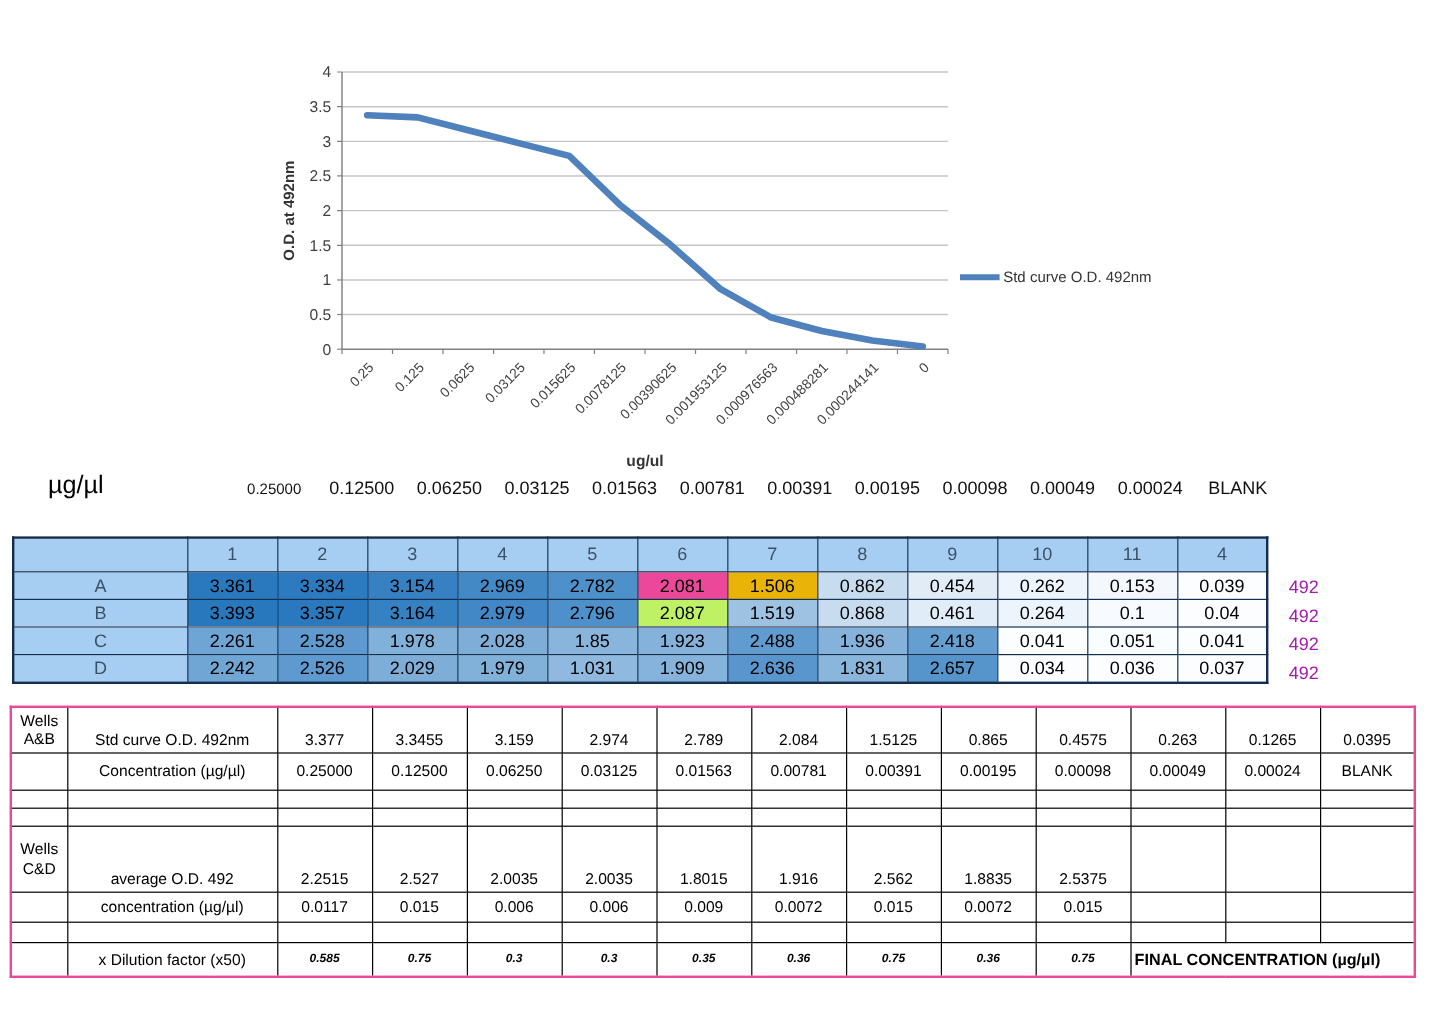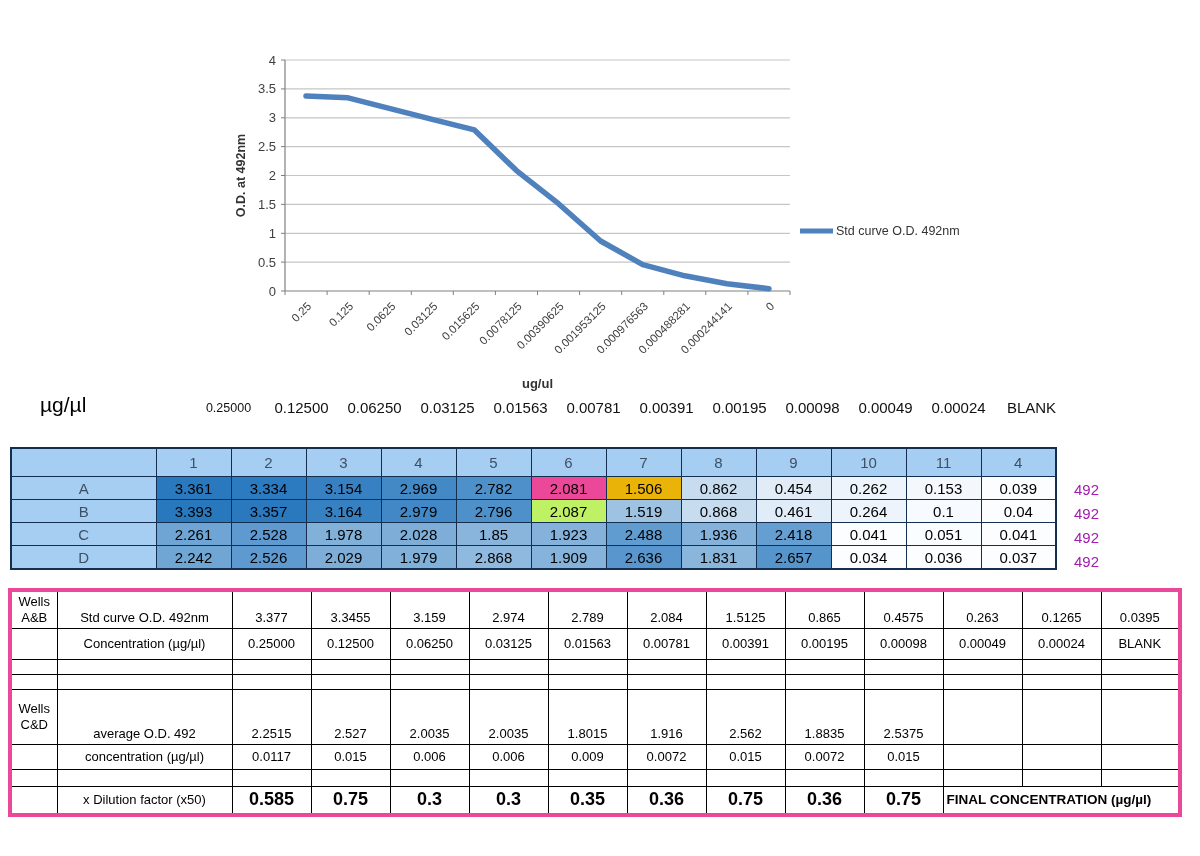--- a/index.html
+++ b/index.html
@@ -14,26 +14,26 @@
   .conc-values span{width:73px;text-align:center;font-size:15px;color:#111;white-space:nowrap;}
   .conc-values span:first-child{font-size:12.5px;padding-top:2px;}
   table.plate{position:absolute;left:10px;top:447px;border-collapse:collapse;table-layout:fixed;
         font-size:15px;border:2px solid #132e4f;}
   table.plate td{border:1px solid #132e4f;text-align:center;padding:0;overflow:hidden;color:#000;}
   table.plate td.hd{height:27px;color:#3d5166;}
   table.plate td.lbl{height:22px;color:#3d5166;}
   .wavelengths{position:absolute;left:1074px;top:478px;font-size:15px;color:#a21caf;}
   .wavelengths div{height:24px;line-height:24px;}
   table.results{position:absolute;left:8px;top:588px;border-collapse:collapse;table-layout:fixed;
-        font-size:13px;color:#000;border:4px solid #ec4899;}
+        font-size:13px;color:#000;border:2px solid #ec4899;}
   table.results td{border:1px solid #000;text-align:center;padding:0 2px;overflow:hidden;
         white-space:nowrap;vertical-align:middle;}
   table.results td.vb{vertical-align:bottom;padding-bottom:3px;}
   table.results td.wells{font-size:13px;line-height:1.2;padding:0;}
-  table.results td.bold{font-weight:bold;font-size:18px;}
+  table.results td.bold{font-weight:bold;font-size:10px;font-style:italic;}
   table.results td.final-cell{text-align:left;font-weight:bold;font-size:13.5px;padding-left:3px;}
 </style>
 </head>
 <body>
 
 <div class="page">
   <svg id="chart-svg" width="780" height="362">
       <line x1="55" y1="253.0" x2="560" y2="253.0" stroke="#808080" stroke-width="1.2"></line>
       <line x1="51" y1="253.0" x2="55" y2="253.0" stroke="#808080" stroke-width="1"></line>
       <text x="46" y="257.5" text-anchor="end" font-size="13" fill="#404040">0</text>
@@ -188,21 +188,21 @@
           <td style="background:rgb(251,253,255)">0.041</td>
           <td style="background:rgb(250,253,255)">0.051</td>
           <td style="background:rgb(251,253,255)">0.041</td>
         </tr>
         <tr>
           <td class="lbl" style="background:#A6CEF2">D</td>
           <td style="background:rgb(112,166,212)">2.242</td>
           <td style="background:rgb(94,154,207)">2.526</td>
           <td style="background:rgb(126,174,216)">2.029</td>
           <td style="background:rgb(129,176,217)">1.979</td>
-          <td style="background:rgb(143,185,222)">2.868</td>
+          <td style="background:rgb(143,185,222)">1.031</td>
           <td style="background:rgb(133,179,219)">1.909</td>
           <td style="background:rgb(88,150,205)">2.636</td>
           <td style="background:rgb(138,182,220)">1.831</td>
           <td style="background:rgb(86,149,204)">2.657</td>
           <td style="background:rgb(251,253,255)">0.034</td>
           <td style="background:rgb(251,253,255)">0.036</td>
           <td style="background:rgb(251,253,255)">0.037</td>
         </tr>
       </tbody>
     </table>

